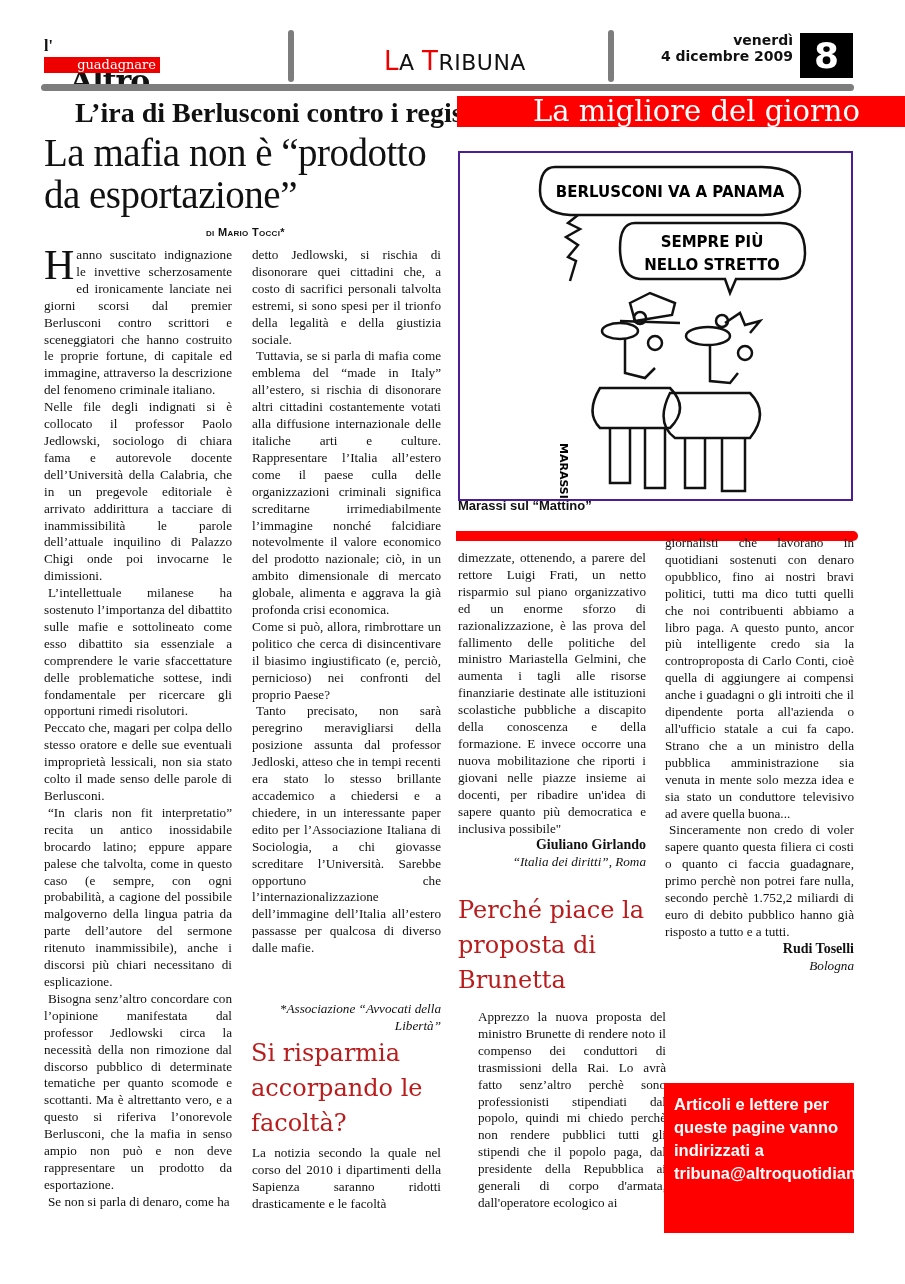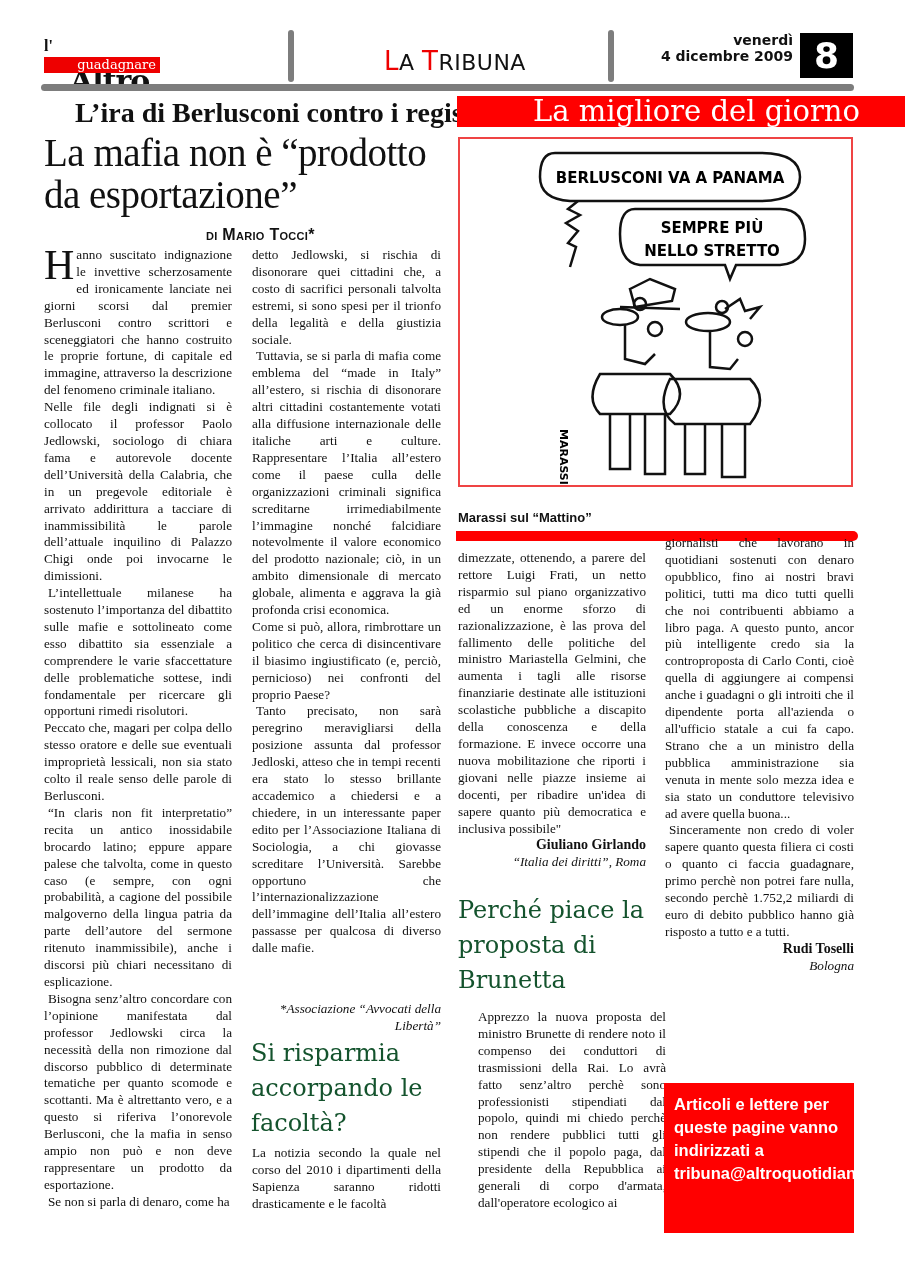--- a/index.html
+++ b/index.html
@@ -14,38 +14,38 @@
   .vbar { position: absolute; width: 6px; border-radius: 3px; background: #7d7d7d; }
   .section-title { position: absolute; left: 384px; top: 46px; font-family: "DejaVu Sans", sans-serif; font-size: 22px; color: #111; letter-spacing: 0.5px; }
   .section-title .cap { color: #ee0000; font-size: 26px; }
   .date-block { position: absolute; right: 112px; top: 32px; text-align: right; font-family: "DejaVu Sans", sans-serif; font-weight: bold; font-size: 14px; line-height: 16px; }
   .page-num { position: absolute; left: 800px; top: 33px; width: 53px; height: 45px; background: #000; color: #fff; font-family: "DejaVu Sans", sans-serif; font-weight: bold; font-size: 36px; text-align: center; line-height: 45px; }
   .hrule { position: absolute; left: 41px; top: 84px; width: 813px; height: 7px; border-radius: 4px; background: #7d7d7d; }
 
   
   .kicker { position: absolute; left: 45px; top: 97px; font-family: "Liberation Serif", serif; font-weight: bold; font-size: 28px; margin-left: 30px; }
   .headline { position: absolute; left: 44px; top: 132px; width: 410px; font-family: "Liberation Serif", serif; font-size: 39px; line-height: 42px; letter-spacing: -0.5px; }
-  .byline { position: absolute; left: 206px; top: 226px; font-family: "Liberation Sans", sans-serif; font-weight: bold; font-size: 16px; font-variant: small-caps; letter-spacing: 0.3px; }
+  .byline { position: absolute; left: 206px; top: 226px; font-family: "Liberation Sans", sans-serif; font-weight: bold; font-size: 11px; font-variant: small-caps; letter-spacing: 0.3px; }
 
   .col { position: absolute; font-family: "Liberation Serif", serif; font-size: 13.2px; line-height: 16.9px; text-align: justify; hyphens: manual; }
   .col p { text-indent: 0; }
   .col p.ind { text-indent: 4px; }
   .col1 { left: 44px; top: 247px; width: 188px; }
   .col2 { left: 252px; top: 247px; width: 189px; }
   .dropcap { float: left; font-size: 42px; line-height: 32px; margin-right: 2px; margin-top: 2px; }
 
   .footnote { position: absolute; left: 252px; top: 1000px; width: 189px; text-align: right; font-style: italic; font-size: 13.2px; line-height: 17px; }
-  .h2 { position: absolute; font-family: "DejaVu Serif", serif; font-size: 24px; line-height: 35px; font-weight: normal; color: #14532d; }
+  .h2 { position: absolute; font-family: "DejaVu Serif", serif; font-size: 24px; line-height: 35px; font-weight: normal; color: #b91c1c; }
   .h2-a { left: 251px; top: 1036px; width: 200px; }
   .h2-b { left: 458px; top: 893px; width: 200px; }
 
   
   .best-bar { position: absolute; left: 457px; top: 96px; width: 468px; height: 31px; background: #ff0000; color: #fff; font-family: "DejaVu Serif", serif; font-size: 29px; text-align: center; line-height: 31px; padding-left: 11px; }
-  .cartoon-frame { position: absolute; left: 458px; top: 137px; width: 395px; height: 350px; border: 2px solid #ef4444; background: #fff; }
-  .caption { position: absolute; left: 458px; top: 498px; font-family: "Liberation Sans", sans-serif; font-weight: bold; font-size: 13px; margin-top: 12px; }
+  .cartoon-frame { position: absolute; left: 458px; top: 151px; width: 395px; height: 350px; border: 2px solid #4c1d95; background: #fff; }
+  .caption { position: absolute; left: 458px; top: 498px; font-family: "Liberation Sans", sans-serif; font-weight: bold; font-size: 13px; }
   .red-rule { position: absolute; left: 456px; top: 531px; width: 402px; height: 10px; background: #ff0000; border-radius: 0 6px 6px 0; }
 
   .col3 { left: 458px; top: 550px; width: 188px; }
   .col4 { left: 665px; top: 535px; width: 189px; }
   .sig { text-align: right; }
   .sig-name { font-weight: bold; font-size: 14px; }
   .sig-place { font-style: italic; }
 
   .col3b { left: 478px; top: 1009px; width: 188px; }
 
@@ -72,21 +72,21 @@
 <div class="hrule"></div>
 
 <div class="kicker">L’ira di Berlusconi contro i registi</div>
 <h1 class="headline" style="font-weight:normal;">La mafia non è “prodotto da esportazione”</h1>
 <div class="byline">di Mario Tocci*</div>
 
 <div class="col col1">
   <p><span class="dropcap">H</span><span>anno suscitato indignazione le invettive scherzosamente ed ironicamente lanciate nei giorni scorsi dal premier Berlusconi contro scrittori e sceneggiatori che hanno costruito le proprie fortune, di capitale ed immagine, attraverso la descrizione del fenomeno criminale italiano.</span></p>
   <p>Nelle file degli indignati si è collocato il professor Paolo Jedlowski, sociologo di chiara fama e autorevole docente dell’Università della Calabria, che in un pregevole editoriale è arrivato addirittura a tacciare di inammissibilità le parole dell’attuale inquilino di Palazzo Chigi onde poi invocarne le dimissioni.</p>
   <p class="ind">L’intellettuale milanese ha sostenuto l’importanza del dibattito sulle mafie e sottolineato come esso dibattito sia essenziale a comprendere le varie sfaccettature delle problematiche sottese, indi fondamentale per ricercare gli opportuni rimedi risolutori.</p>
-  <p>Peccato che, magari per colpa dello stesso oratore e delle sue eventuali improprietà lessicali, non sia stato colto il reale senso delle parole di Berlusconi.</p>
+  <p>Peccato che, magari per colpa dello stesso oratore e delle sue eventuali improprietà lessicali, non sia stato colto il made senso delle parole di Berlusconi.</p>
   <p class="ind">“In claris non fit interpretatio” recita un antico inossidabile brocardo latino; eppure appare palese che talvolta, come in questo caso (e sempre, con ogni probabilità, a cagione del possibile malgoverno della lingua patria da parte dell’autore del sermone ritenuto inammissibile), anche i discorsi più chiari necessitano di esplicazione.</p>
   <p class="ind">Bisogna senz’altro concordare con l’opinione manifestata dal professor Jedlowski circa la necessità della non rimozione dal discorso pubblico di determinate tematiche per quanto scomode e scottanti. Ma è altrettanto vero, e a questo si riferiva l’onorevole Berlusconi, che la mafia in senso ampio non può e non deve rappresentare un prodotto da esportazione.</p>
   <p class="ind">Se non si parla di denaro, come ha</p>
 </div>
 
 <div class="col col2">
   <p>detto Jedlowski, si rischia di disonorare quei cittadini che, a costo di sacrifici personali talvolta estremi, si sono spesi per il trionfo della legalità e della giustizia sociale.</p>
   <p class="ind">Tuttavia, se si parla di mafia come emblema del “made in Italy” all’estero, si rischia di disonorare altri cittadini costantemente votati alla diffusione internazionale delle italiche arti e culture. Rappresentare l’Italia all’estero come il paese culla delle organizzazioni criminali significa screditarne irrimediabilmente l’immagine nonché falcidiare notevolmente il valore economico del prodotto nazionale; ciò, in un ambito dimensionale di mercato globale, alimenta e aggrava la già profonda crisi economica.</p>
   <p>Come si può, allora, rimbrottare un politico che cerca di disincentivare il biasimo ingiustificato (e, perciò, pernicioso) nei confronti del proprio Paese?</p>
   <p class="ind">Tanto precisato, non sarà peregrino meravigliarsi della posizione assunta dal professor Jedloski, atteso che in tempi recenti era stato lo stesso brillante accademico a chiedersi e a chiedere, in un interessante paper edito per l’Associazione Italiana di Sociologia, a chi giovasse screditare l’Università. Sarebbe opportuno che l’internazionalizzazione dell’immagine dell’Italia all’estero passasse per qualcosa di diverso dalle mafie.</p>

